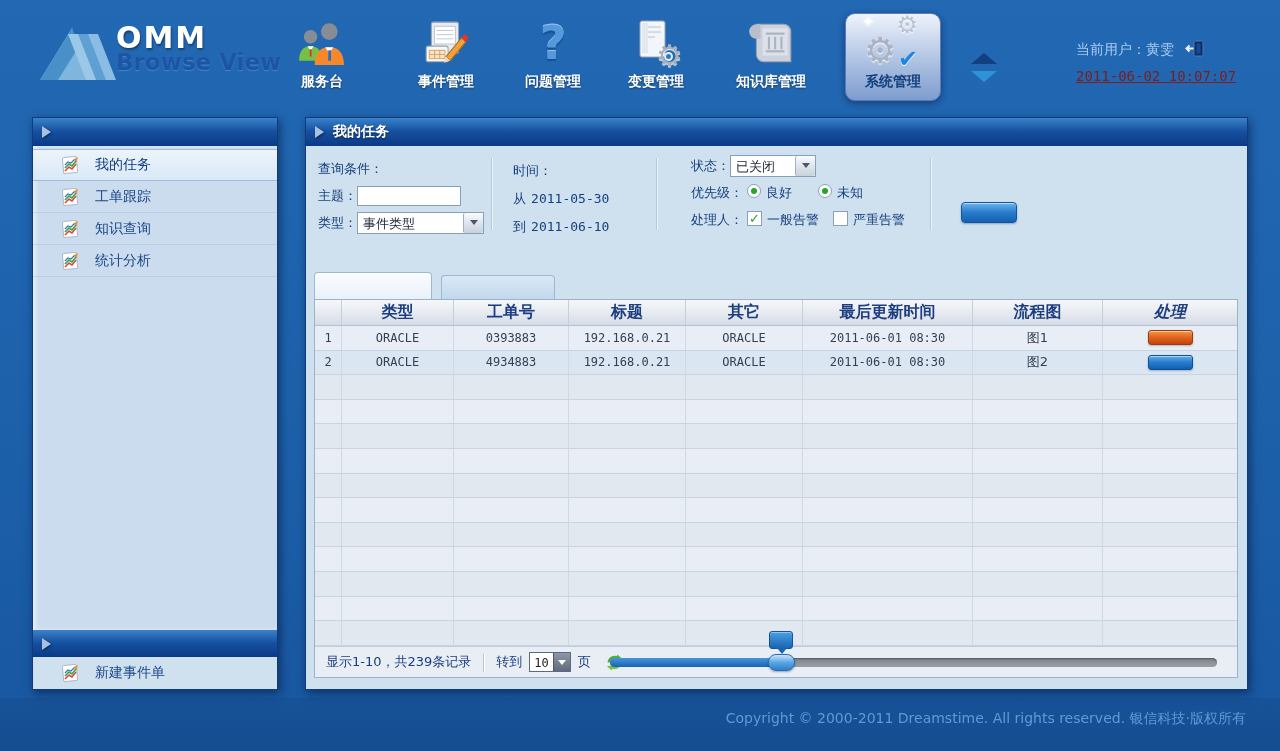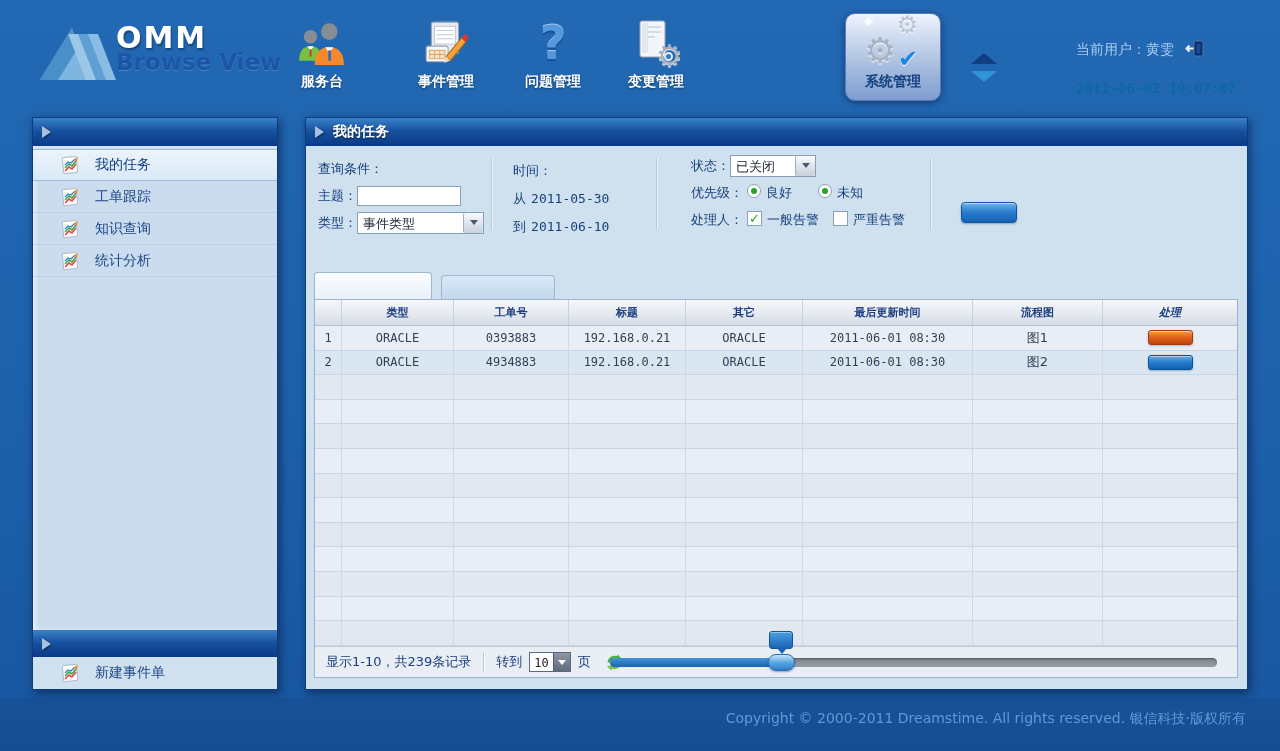--- a/index.html
+++ b/index.html
@@ -26,21 +26,21 @@
     border:1px solid #5b7cba; box-shadow:0 2px 7px rgba(0,10,40,.45);
   }
   .nav-item.selected .nav-label { color:#13407e; text-shadow:none; }
 
   .spinner { position:absolute; left:970px; top:53px; width:28px; }
   .tri-up { width:0; height:0; margin:0 auto 7px; border-left:13px solid transparent; border-right:13px solid transparent; border-bottom:11px solid #10407f; }
   .tri-down { width:0; height:0; margin:0 auto; border-left:13px solid transparent; border-right:13px solid transparent; border-top:11px solid #2f93d8; }
 
   .user-box { position:absolute; left:1076px; top:40px; font-size:14px; color:#a9cef2; }
   .user-line { display:flex; align-items:center; gap:10px; }
-  .user-datetime { margin-top:20px; color:#0369a1; }
+  .user-datetime { margin-top:8px; color:#7f1d1d;text-decoration:underline; }
 
   
   .q-glyph { font-size:46px; font-weight:bold; color:#5598dc; text-shadow:0 2px 1px rgba(10,40,90,.35), 0 -1px 0 #9cc8ee; line-height:46px; }
   .sys-icon { position:relative; width:54px; height:56px; }
   .sys-gear1 { position:absolute; left:-2px; bottom:0px; font-size:36px; color:#aab2c4; text-shadow:0 1px 1px #fff; }
   .sys-gear2 { position:absolute; right:2px; top:-4px; font-size:24px; color:#bcc4d4; text-shadow:0 1px 1px #fff; }
   .sys-check { position:absolute; right:2px; bottom:-2px; font-size:24px; font-weight:bold; color:#1e86e0; text-shadow:0 1px 0 #fff; }
   .sys-sparkle { position:absolute; left:-4px; top:-2px; font-size:15px; color:#fff; text-shadow:0 0 4px #fff; }
   .chg-icon { position:relative; width:46px; height:48px; }
   .chg-gear { position:absolute; right:-4px; bottom:-6px; font-size:30px; color:#a8b0be; text-shadow:0 1px 1px #fff; }
@@ -108,21 +108,21 @@
 
   
   .tabs { position:absolute; left:8px; top:126px; height:27px; display:flex; }
   .tab { width:118px; border:1px solid #9db8d2; border-bottom:none; border-radius:4px 4px 0 0; cursor:pointer; }
   .tab.active { background:linear-gradient(180deg,#fbfdff 0%,#e9f1f9 100%); height:27px; }
   .tab.inactive { background:linear-gradient(180deg,#d9e8f6 0%,#c2d8ec 100%); height:24px; margin-top:3px; margin-left:9px; width:114px; }
 
   
   .table-wrap { position:absolute; left:8px; right:9px; top:153px; bottom:11px; border:1px solid #9cb2ca; background:#e9eef6; display:flex; flex-direction:column; }
   .thead { display:flex; height:26px; flex:none; background:linear-gradient(180deg,#f5f7fa 0%,#e7ebf1 50%,#d5dce6 100%); border-bottom:1px solid #b4bfd0; }
-  .th { font-size:11px; font-weight:bold; color:#1c3d80; display:flex; align-items:center; justify-content:center; border-right:1px solid #c6d0dd; }
+  .th { font-size:16px; font-weight:bold; color:#1c3d80; display:flex; align-items:center; justify-content:center; border-right:1px solid #c6d0dd; }
   .th:last-child { border-right:none;font-style:italic; }
   .tbody { flex:1; display:flex; flex-direction:column; }
   .trow { display:flex; flex:1; border-bottom:1px solid #c9d4e2; }
   .trow.light { background:#e9eef6; }
   .trow.mid   { background:#dbe6f3; }
   .trow.dark  { background:#e2e8ef; }
   .cell { display:flex; align-items:center; justify-content:center; border-right:1px solid #cfd9e5; font-size:12px; color:#333f52; font-family:"DejaVu Sans Mono", monospace; overflow:hidden; }
   .cell:last-child { border-right:none; }
   .cell.zh { font-family:"DejaVu Sans", sans-serif; font-size:13px; }
   .col-num{width:27px;flex:none;} .col-type{width:112px;flex:none;} .col-order{width:115px;flex:none;}
@@ -227,20 +227,35 @@
           <line x1="11" y1="18" x2="22" y2="18" stroke="#b8c2d0"></line>
           <rect x="9" y="4" width="6" height="30" fill="#e2e8f0"></rect>
         </svg>
         <span class="chg-gear">⚙</span>
         <span class="chg-dot"></span>
       </span>
     </div>
     <div class="nav-label">变更管理</div>
   </div>
 
+  <div class="nav-item" style="left:723px">
+    <div class="nav-icon">
+      <svg width="50" height="46" viewBox="0 0 48 44">
+        <path d="M10 4 h26 a7 7 0 0 1 7 7 v29 h-26 a7 7 0 0 1 -7 -7 z" fill="#ccd2dc" stroke="#9aa4b2"></path>
+        <path d="M10 4 a7 7 0 0 0 0 14 h4 v-14 z" fill="#b8bfcb"></path>
+        <rect x="16" y="8" width="24" height="26" fill="#dde2ea"></rect>
+        <line x1="22" y1="16" x2="22" y2="28" stroke="#aab2c0" stroke-width="2"></line>
+        <line x1="28" y1="16" x2="28" y2="28" stroke="#aab2c0" stroke-width="2"></line>
+        <line x1="34" y1="16" x2="34" y2="28" stroke="#aab2c0" stroke-width="2"></line>
+        <line x1="19" y1="13" x2="37" y2="13" stroke="#aab2c0" stroke-width="2"></line>
+        <line x1="19" y1="30" x2="37" y2="30" stroke="#aab2c0" stroke-width="2"></line>
+      </svg>
+    </div>
+    <div class="nav-label">知识库管理</div>
+  </div>
 
   <div class="nav-item selected" style="left:845px">
     <div class="nav-icon">
       <span class="sys-icon">
         <span class="sys-sparkle">✦</span>
         <span class="sys-gear1">⚙</span>
         <span class="sys-gear2">⚙</span>
         <span class="sys-check">✔</span>
       </span>
     </div>

